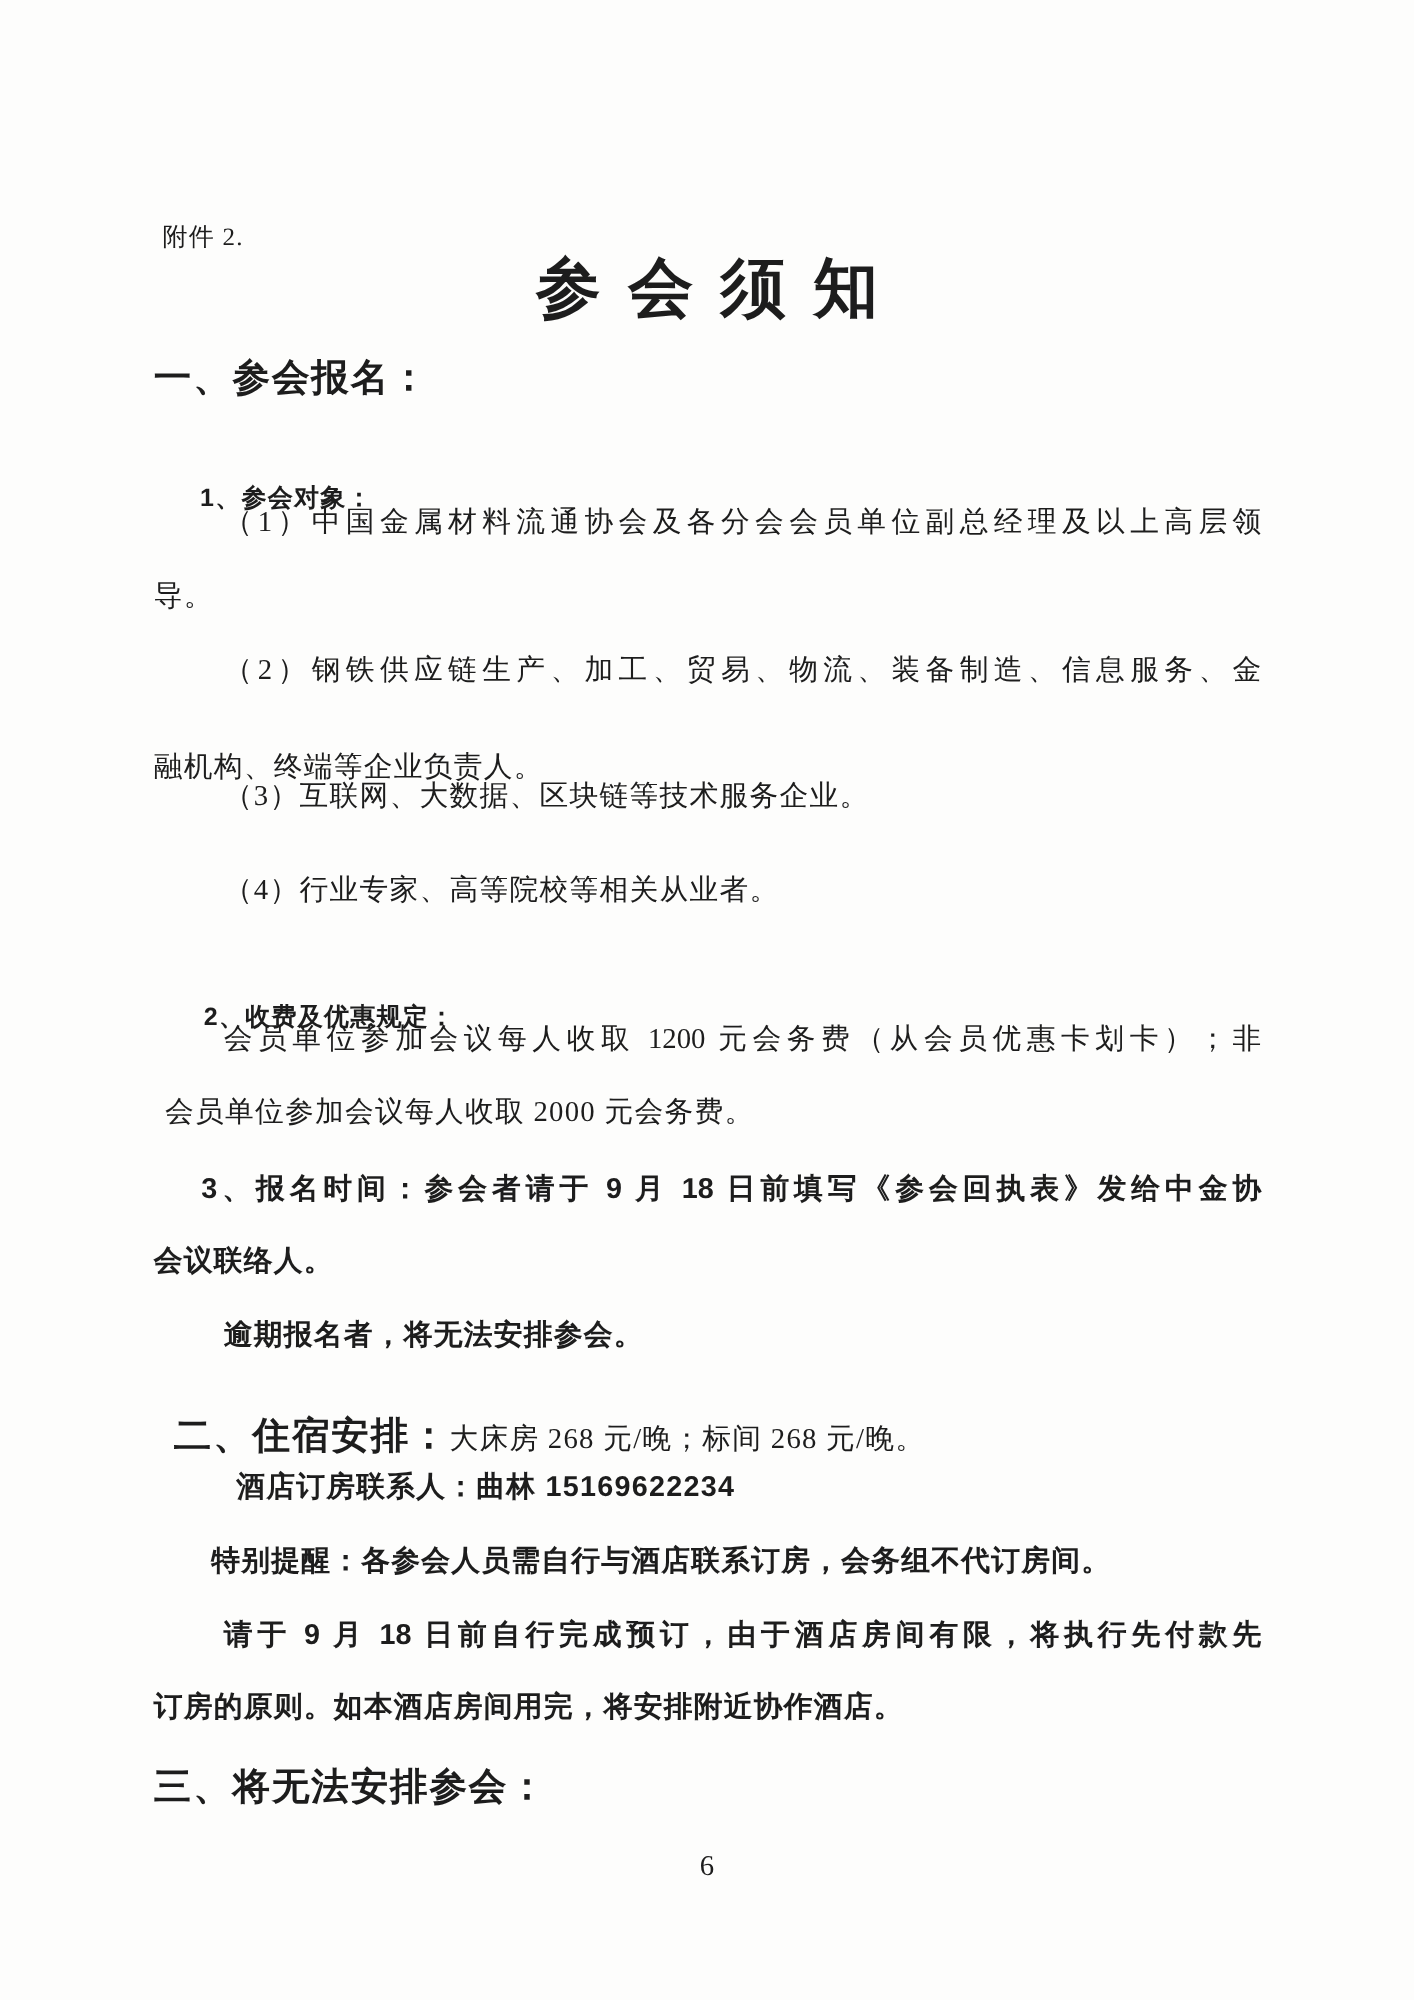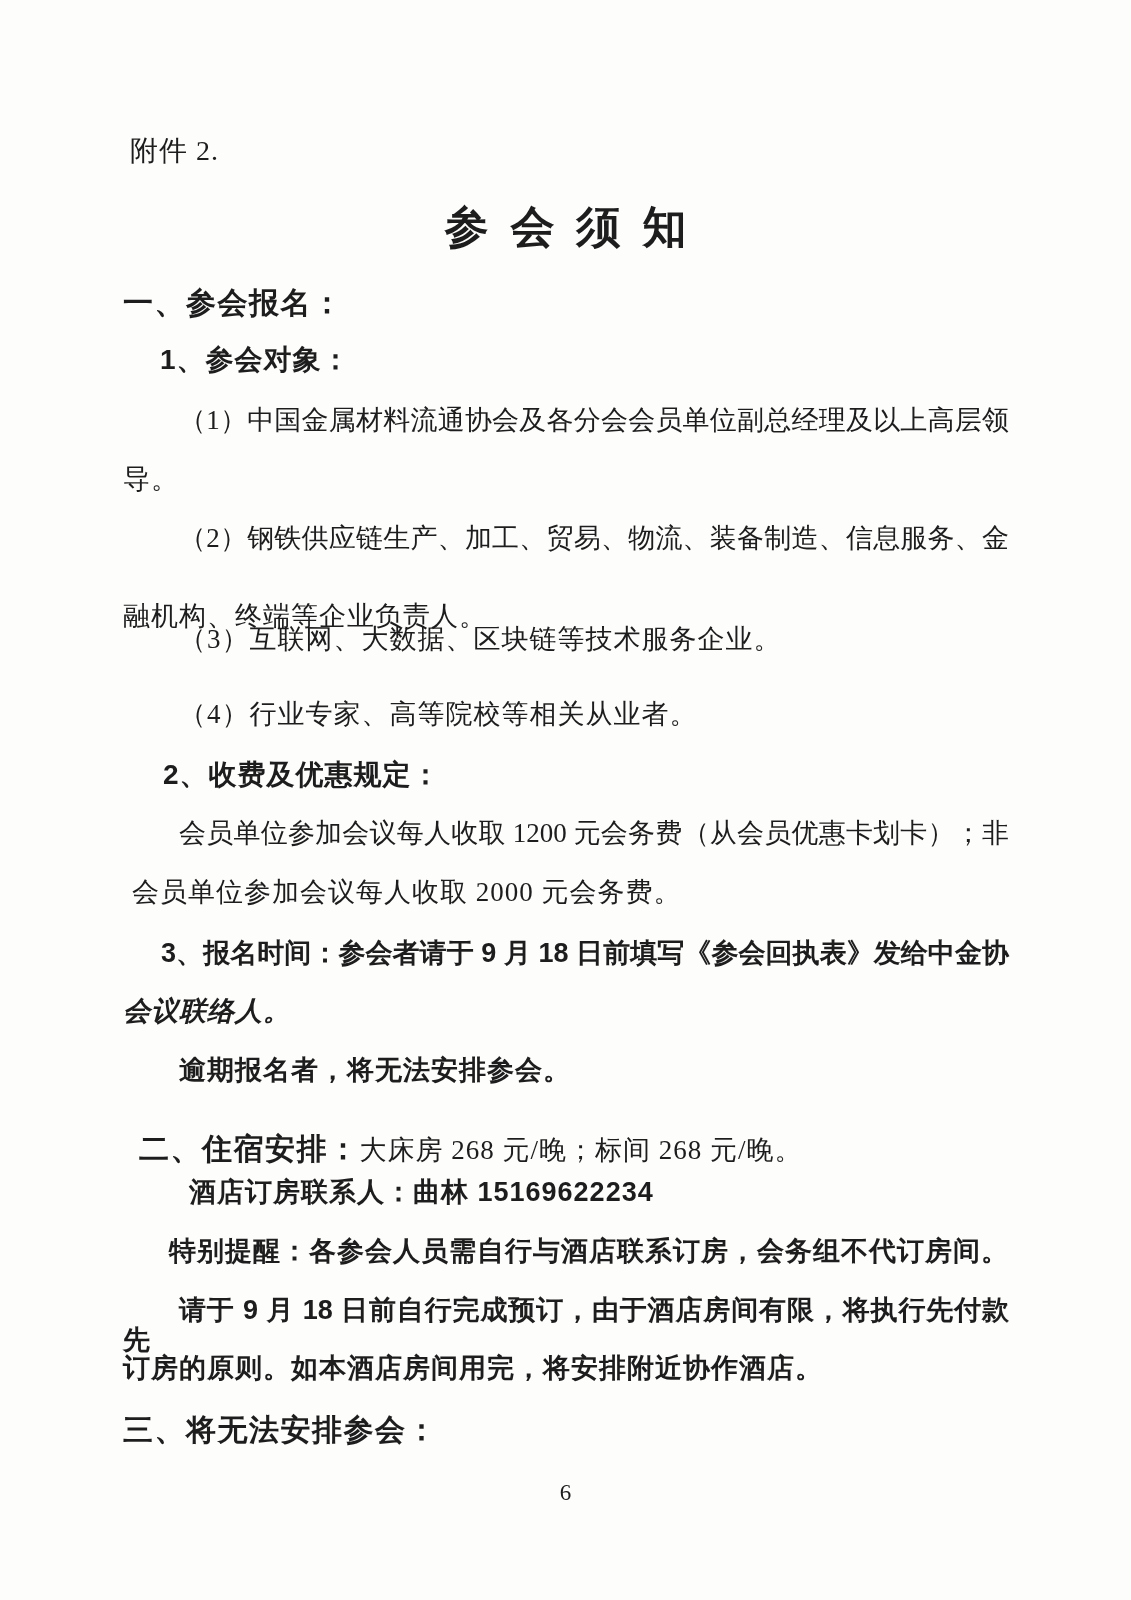--- a/index.html
+++ b/index.html
@@ -13,34 +13,34 @@
   .ln{
     position:absolute;
     line-height:1.12;
     color:#1d1d1d;
     white-space:pre;
   }
   .serif{font-family:"Liberation Serif","DejaVu Serif",serif;}
   .sans{font-family:"Liberation Sans","DejaVu Sans",sans-serif;}
   .b{font-weight:bold;}
   .fs23{font-size:23px;}
-  .fs27{font-size:27px;letter-spacing:1px;}
-  .fs28{font-size:28px;letter-spacing:1px;}
+  .fs27{font-size:23px;letter-spacing:1px;}
+  .fs28{font-size:20px;letter-spacing:1px;margin-top:44px;}
   .fs30{font-size:30px;letter-spacing:1.5px;}
   .just{
     left:123px;width:886px;
     text-align:justify;
     -moz-text-align-last:justify;
     text-align-last:justify;
     letter-spacing:0;
     white-space:normal;
   }
   .center{left:0;width:1131px;text-align:center;}
   .title{
-    font-size:44px;
+    font-size:52px;
     letter-spacing:22px;
     text-indent:22px;
     font-weight:bold;
   }
   .ind2{text-indent:56px;}
   .ind13{text-indent:38px;}
 </style>
 </head>
 <body>
 
@@ -67,21 +67,21 @@
   <div class="ln serif fs27" style="top:699px;left:179px;">（4）行业专家、高等院校等相关从业者。</div>
 
   <div class="ln sans b fs28" style="top:759px;left:163px;">2、收费及优惠规定：</div>
 
   <div class="ln serif fs27 just ind2" style="top:818px;">会员单位参加会议每人收取 1200 元会务费（从会员优惠卡划卡）；非</div>
 
   <div class="ln serif fs27" style="top:877px;left:112px;margin-left:20px;">会员单位参加会议每人收取 2000 元会务费。</div>
 
   <div class="ln sans b fs27 just ind13" style="top:938px;">3、报名时间：参会者请于 9 月 18 日前填写《参会回执表》发给中金协</div>
 
-  <div class="ln sans b fs27" style="top:996px;left:123px;font-style:italic;">会议联络人。</div>
+  <div class="ln sans b fs27" style="top:996px;left:123px;">会议联络人。</div>
 
   <div class="ln sans b fs27" style="top:1055px;left:179px;">逾期报名者，将无法安排参会。</div>
 
   <div class="ln" style="top:1114px;left:123px;">
     <span class="sans b fs30">二、住宿安排：</span><span class="serif fs27">大床房 268 元/晚；标间 268 元/晚。</span>
   </div>
 
   <div class="ln sans b fs27" style="top:1177px;left:189px;">酒店订房联系人：曲林 15169622234</div>
 
   <div class="ln sans b fs27" style="top:1236px;left:169px;">特别提醒：各参会人员需自行与酒店联系订房，会务组不代订房间。</div>

